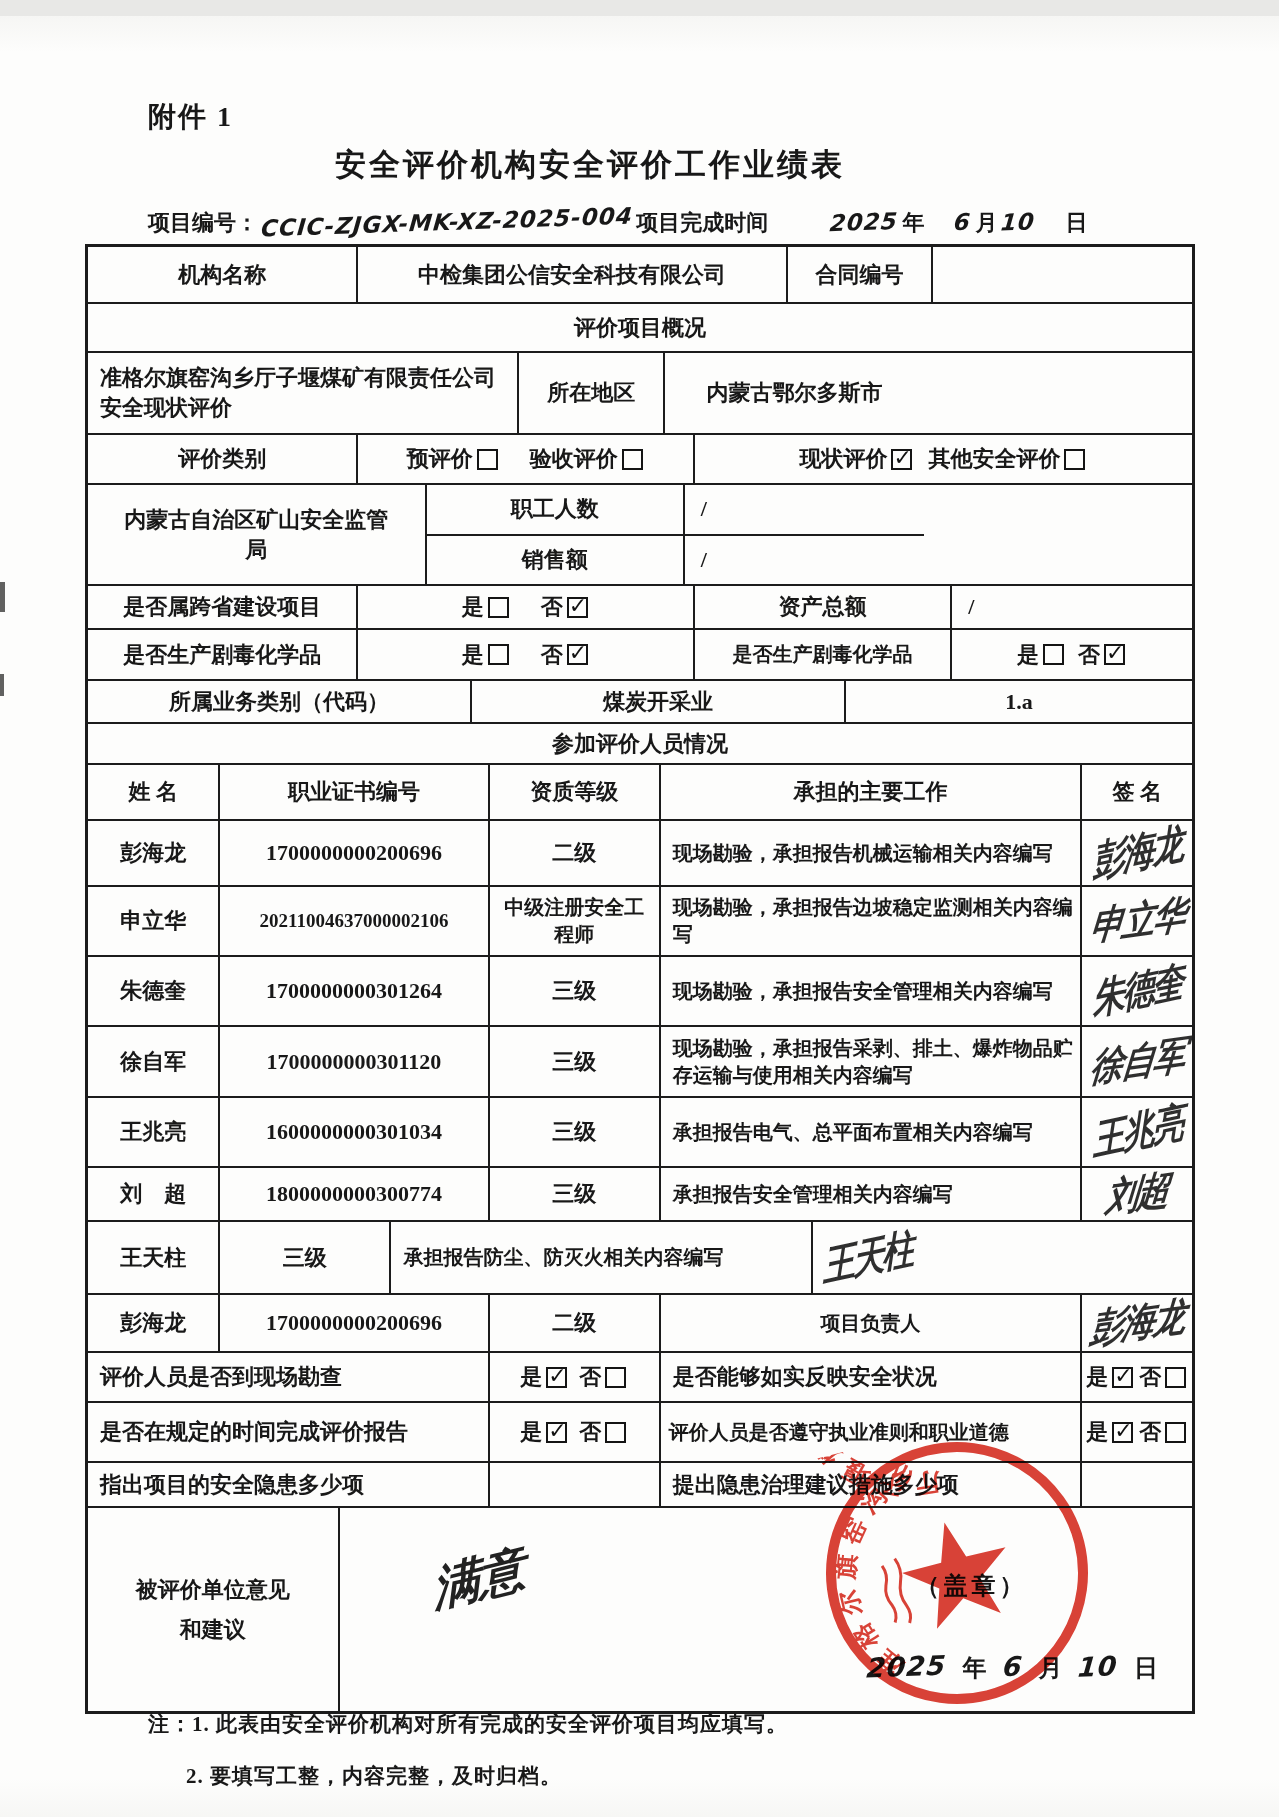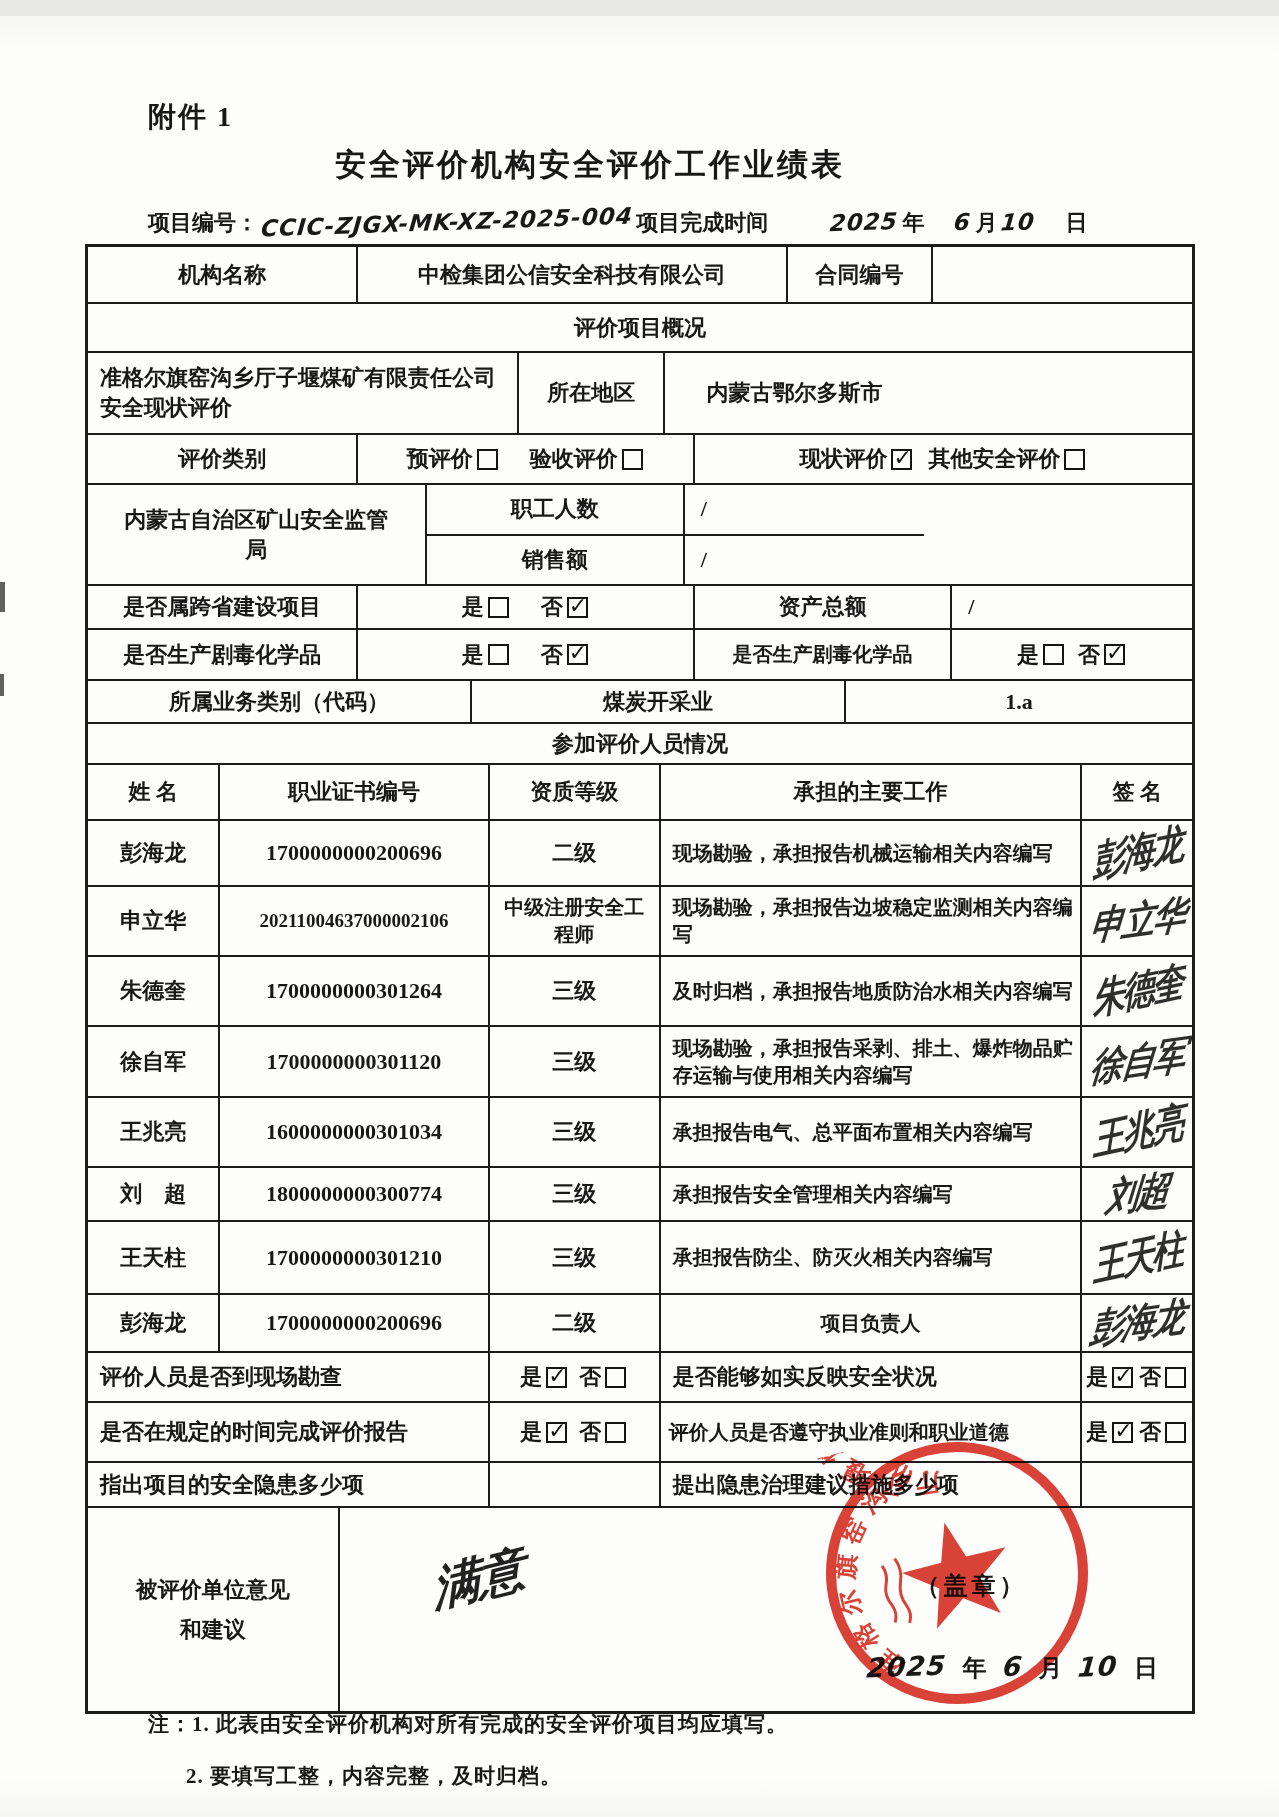--- a/index.html
+++ b/index.html
@@ -210,21 +210,21 @@
       <div class="td small" style="width:15.5%; padding:2px 14px">中级注册安全工程师</div>
       <div class="td left small" style="width:38.2%">现场勘验，承担报告边坡稳定监测相关内容编写</div>
       <div class="td" style="width:10.1%">
           <span class="sig">申立华</span>
         </div>
     </div>
     <div class="tr" style="height:70px">
       <div class="td" style="width:11.8%">朱德奎</div>
       <div class="td" style="width:24.4%">1700000000301264</div>
       <div class="td" style="width:15.5%">三级</div>
-      <div class="td left small" style="width:38.2%">及时归档，承担报告地质防治水相关内容编写</div>
+      <div class="td left small" style="width:38.2%">现场勘验，承担报告安全管理相关内容编写</div>
       <div class="td" style="width:10.1%">
           <span class="sig">朱德奎</span>
         </div>
     </div>
     <div class="tr" style="height:71px">
       <div class="td" style="width:11.8%">徐自军</div>
       <div class="td" style="width:24.4%">1700000000301120</div>
       <div class="td" style="width:15.5%">三级</div>
       <div class="td left small" style="width:38.2%">现场勘验，承担报告采剥、排土、爆炸物品贮存运输与使用相关内容编写</div>
       <div class="td" style="width:10.1%">
@@ -244,21 +244,20 @@
       <div class="td" style="width:11.8%">刘　超</div>
       <div class="td" style="width:24.4%">1800000000300774</div>
       <div class="td" style="width:15.5%">三级</div>
       <div class="td left small" style="width:38.2%">承担报告安全管理相关内容编写</div>
       <div class="td" style="width:10.1%">
           <span class="sig">刘超</span>
         </div>
     </div>
     <div class="tr" style="height:73px">
       <div class="td" style="width:11.8%">王天柱</div>
-      <div class="td" style="width:24.4%">1700000000301210</div>
       <div class="td" style="width:15.5%">三级</div>
       <div class="td left small" style="width:38.2%">承担报告防尘、防灭火相关内容编写</div>
       <div class="td" style="width:10.1%">
           <span class="sig">王天柱</span>
         </div>
     </div>
     <div class="tr" style="height:58px">
       <div class="td" style="width:11.8%">彭海龙</div>
       <div class="td" style="width:24.4%">1700000000200696</div>
       <div class="td" style="width:15.5%">二级</div>

